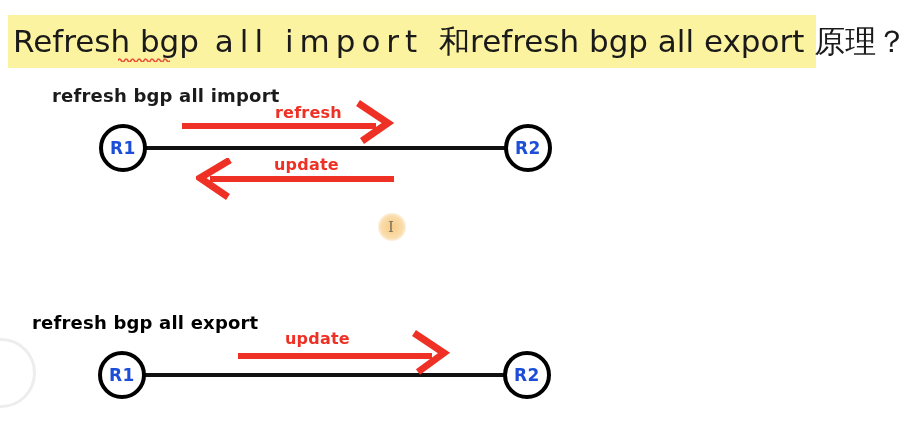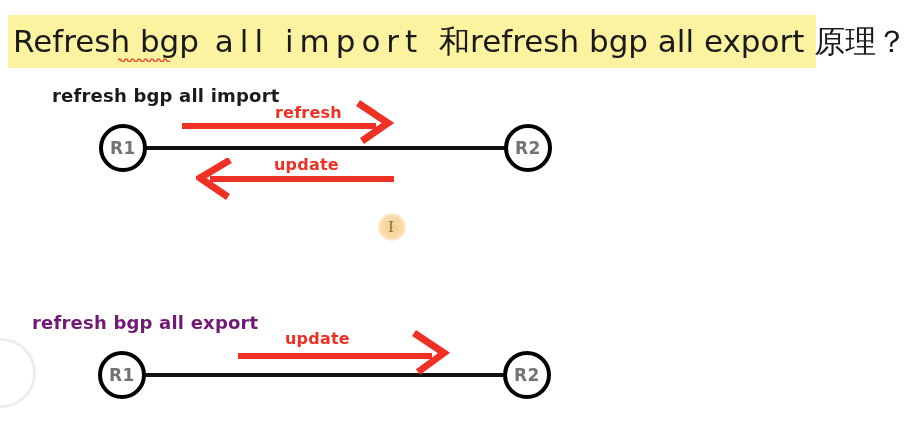--- a/index.html
+++ b/index.html
@@ -68,39 +68,39 @@
     background: #ffffff;
     box-sizing: border-box;
   }
   .node-label {
     position: absolute;
     width: 48px;
     text-align: center;
     font-family: "DejaVu Sans", "Liberation Sans", sans-serif;
     font-size: 17px;
     font-weight: bold;
-    color: #737373;
+    color: #1d4ed8;
     line-height: 48px;
     letter-spacing: 0.5px;
   }
   .link-line {
     position: absolute;
     height: 4px;
     background: #111111;
   }
   .cmd-label {
     position: absolute;
     font-family: "DejaVu Sans", "Liberation Sans", sans-serif;
     font-size: 18px;
     font-weight: bold;
     white-space: nowrap;
     letter-spacing: 0.2px;
   }
   .cmd-label.black { color: #1b1b1b; }
-  .cmd-label.red   { color: #701a75; text-align: right; }
+  .cmd-label.red   { color: #000000; text-align: right; }
 
   .arrow-label {
     position: absolute;
     font-family: "DejaVu Sans", "Liberation Sans", sans-serif;
     font-size: 16px;
     font-weight: bold;
     color: #ee3124;
     white-space: nowrap;
     letter-spacing: 0.2px;
   }

